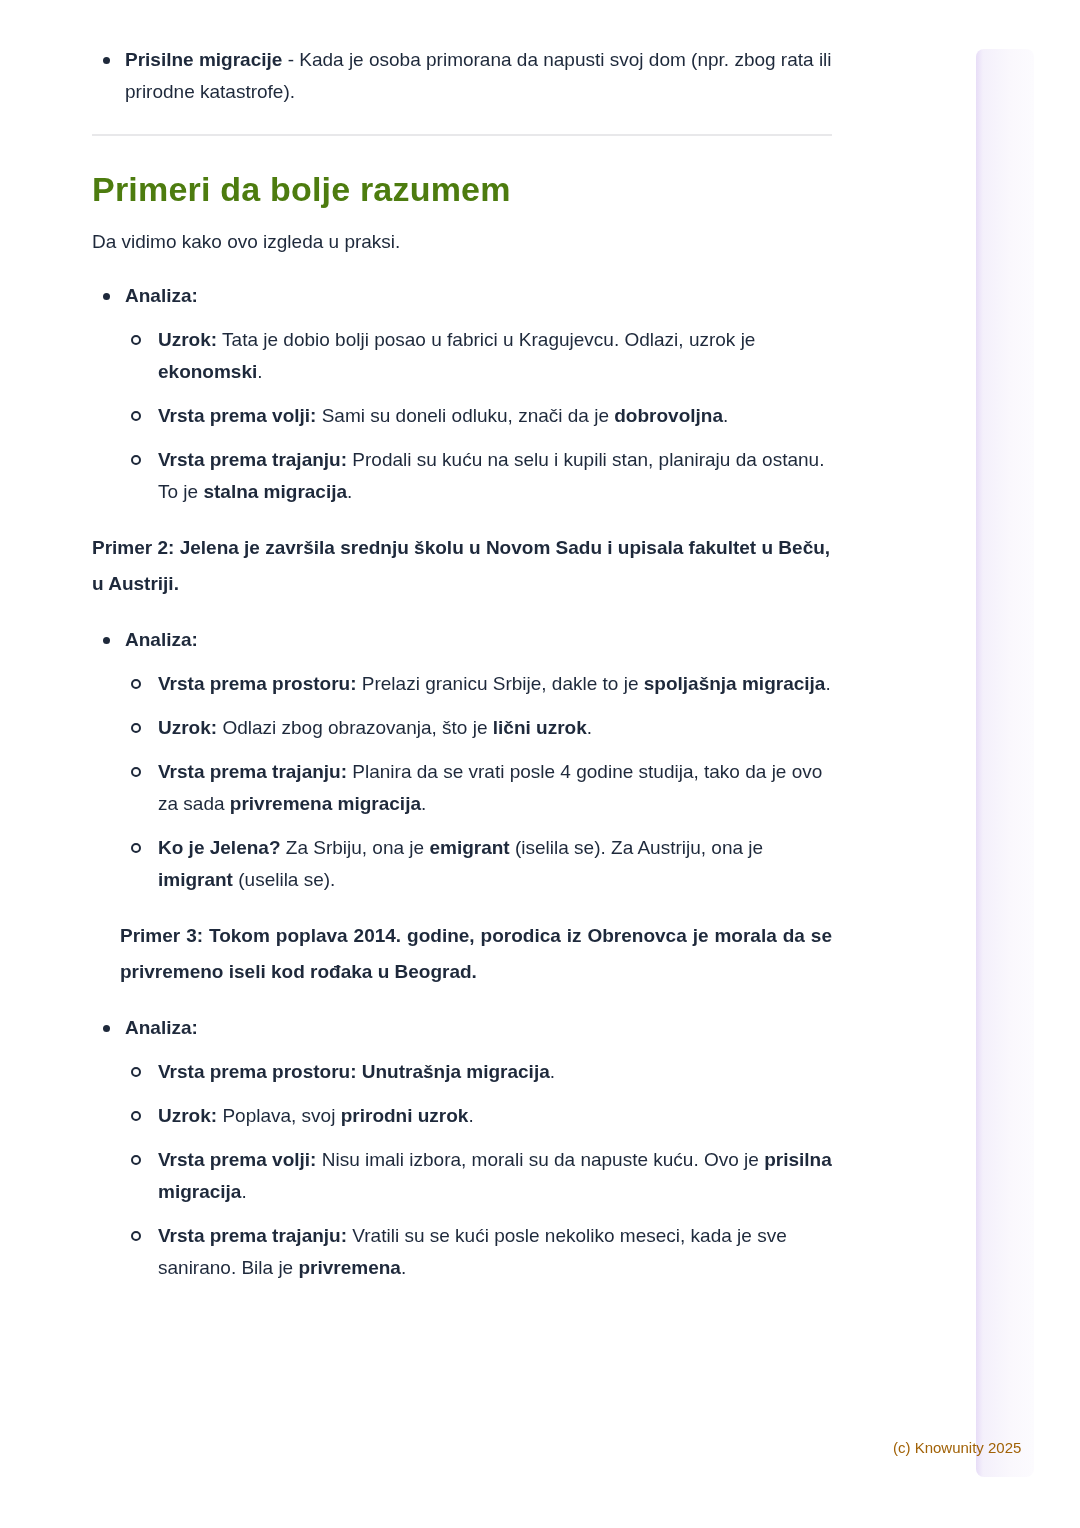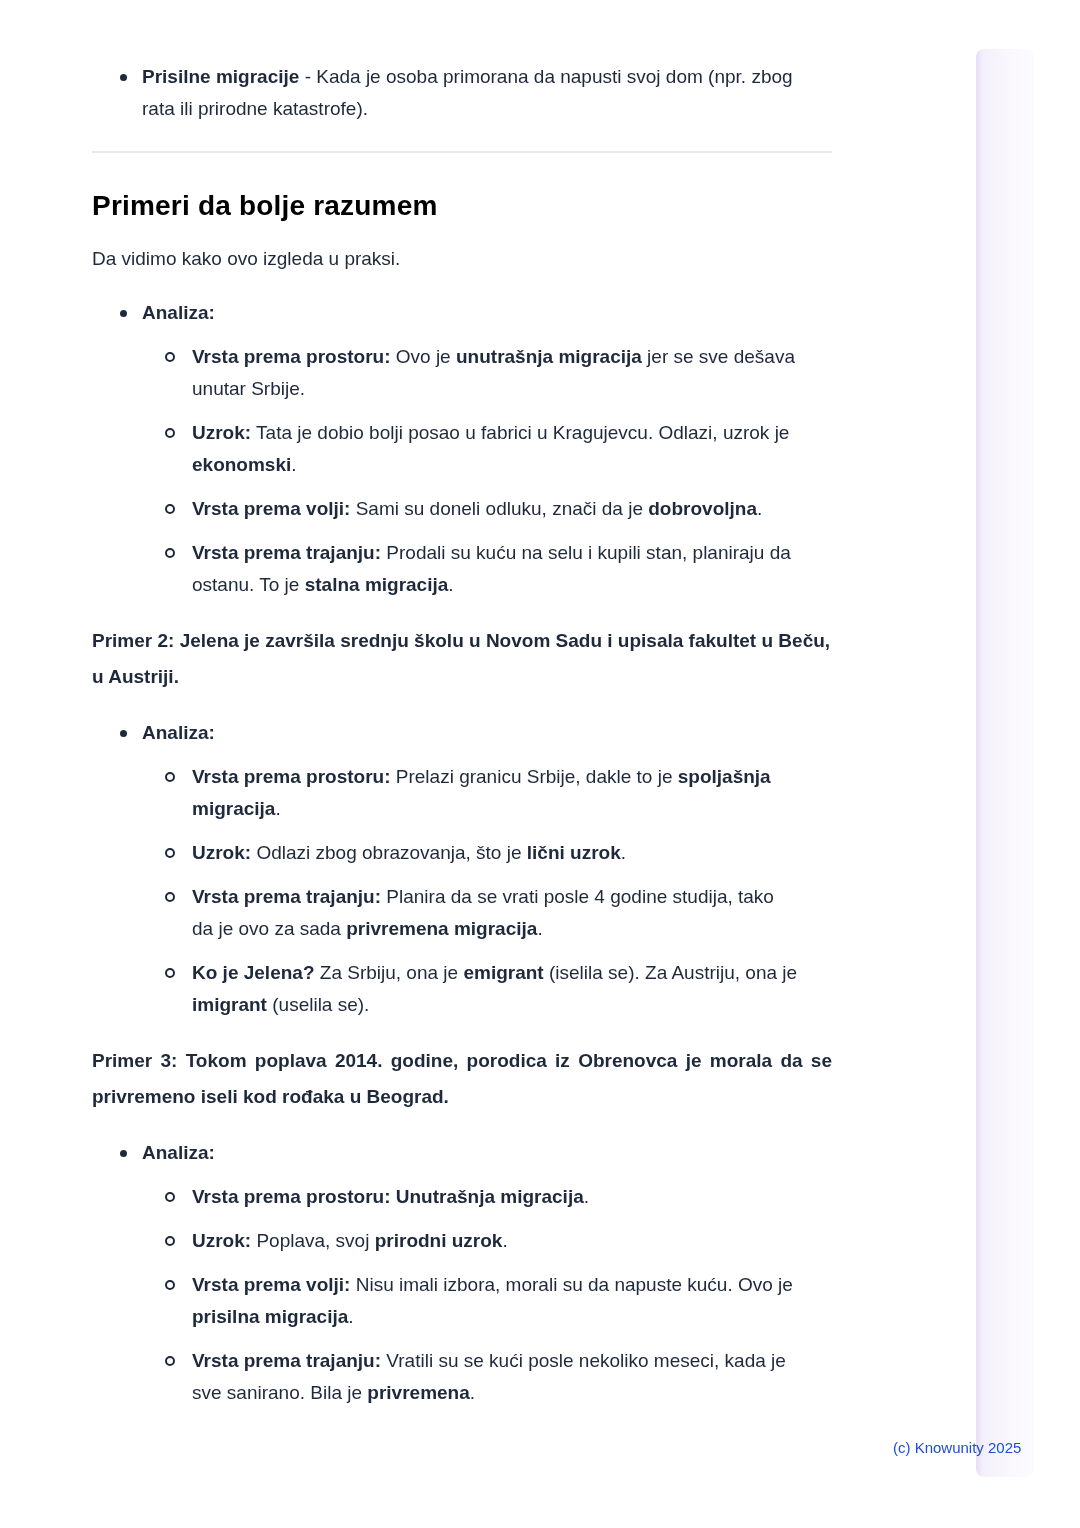--- a/index.html
+++ b/index.html
@@ -20,21 +20,21 @@
     z-index: 0;
   }
   .content {
     position: absolute;
     left: 92px; top: 44px;
     width: 740px;
     font-size: 19px;
     line-height: 32px;
     z-index: 1;
   }
-  ul { list-style: none; margin: 17px; padding: 0; }
+  ul { list-style: none; margin: 0; padding: 0; }
   .l1 > li { position: relative; padding-left: 33px; }
   .l1 > li::before {
     content: "";
     position: absolute;
     left: 11px; top: 13px;
     width: 7px; height: 7px;
     border-radius: 50%;
     background: #1e293b;
   }
   .l2 { margin-top: 4px; }
@@ -49,42 +49,42 @@
     border: 2px solid #1e293b;
     background: transparent;
   }
   hr.divider {
     border: none;
     border-top: 2px solid #e8e8ea;
     margin: 26px 0 0 0;
   }
   h1.examples {
     margin: 34px 0 0 0;
-    font-size: 28px;
+    font-size: 34px;
     line-height: 38px;
     font-weight: 700;
-    color: #000000;
+    color: #4d7c0f;
     letter-spacing: 0.2px;
   }
   p { margin: 0; }
   .intro { margin-top: 18px; }
   .primer-title {
     margin-top: 22px;
     font-weight: 700;
     line-height: 36px;
   }
-  .justified { text-align: justify; }
+  .justified { text-align: justify; margin-left: 28px; }
   .analysis-list { margin-top: 22px; }
   strong { font-weight: 700; }
   .watermark {
     position: absolute;
     left: 893px; top: 1438px;
     font-size: 15px;
     line-height: 20px;
-    color: #1d4ed8;
+    color: #a16207;
     z-index: 2;
     white-space: nowrap;
   }
 </style>
 </head>
 <body>
 
 <div class="side-strip"></div>
 
 <div class="content">
@@ -97,21 +97,20 @@
 
   <h1 class="examples">Primeri da bolje razumem</h1>
 
   <p class="intro">Da vidimo kako ovo izgleda u praksi.</p>
 
 
   <ul class="l1 analysis-list">
     <li>
       <strong>Analiza:</strong>
       <ul class="l2">
-        <li><strong>Vrsta prema prostoru:</strong><span> Ovo je </span><strong>unutrašnja migracija</strong><span> jer se sve dešava unutar Srbije.</span></li>
         <li><strong>Uzrok:</strong><span> Tata je dobio bolji posao u fabrici u Kragujevcu. Odlazi, uzrok je </span><strong>ekonomski</strong><span>.</span></li>
         <li><strong>Vrsta prema volji:</strong><span> Sami su doneli odluku, znači da je </span><strong>dobrovoljna</strong><span>.</span></li>
         <li><strong>Vrsta prema trajanju:</strong><span> Prodali su kuću na selu i kupili stan, planiraju da ostanu. To je </span><strong>stalna migracija</strong><span>.</span></li>
       </ul>
     </li>
   </ul>
 
   <p class="primer-title">Primer 2: Jelena je završila srednju školu u Novom Sadu i upisala fakultet u Beču, u Austriji.</p>
 
   <ul class="l1 analysis-list">

